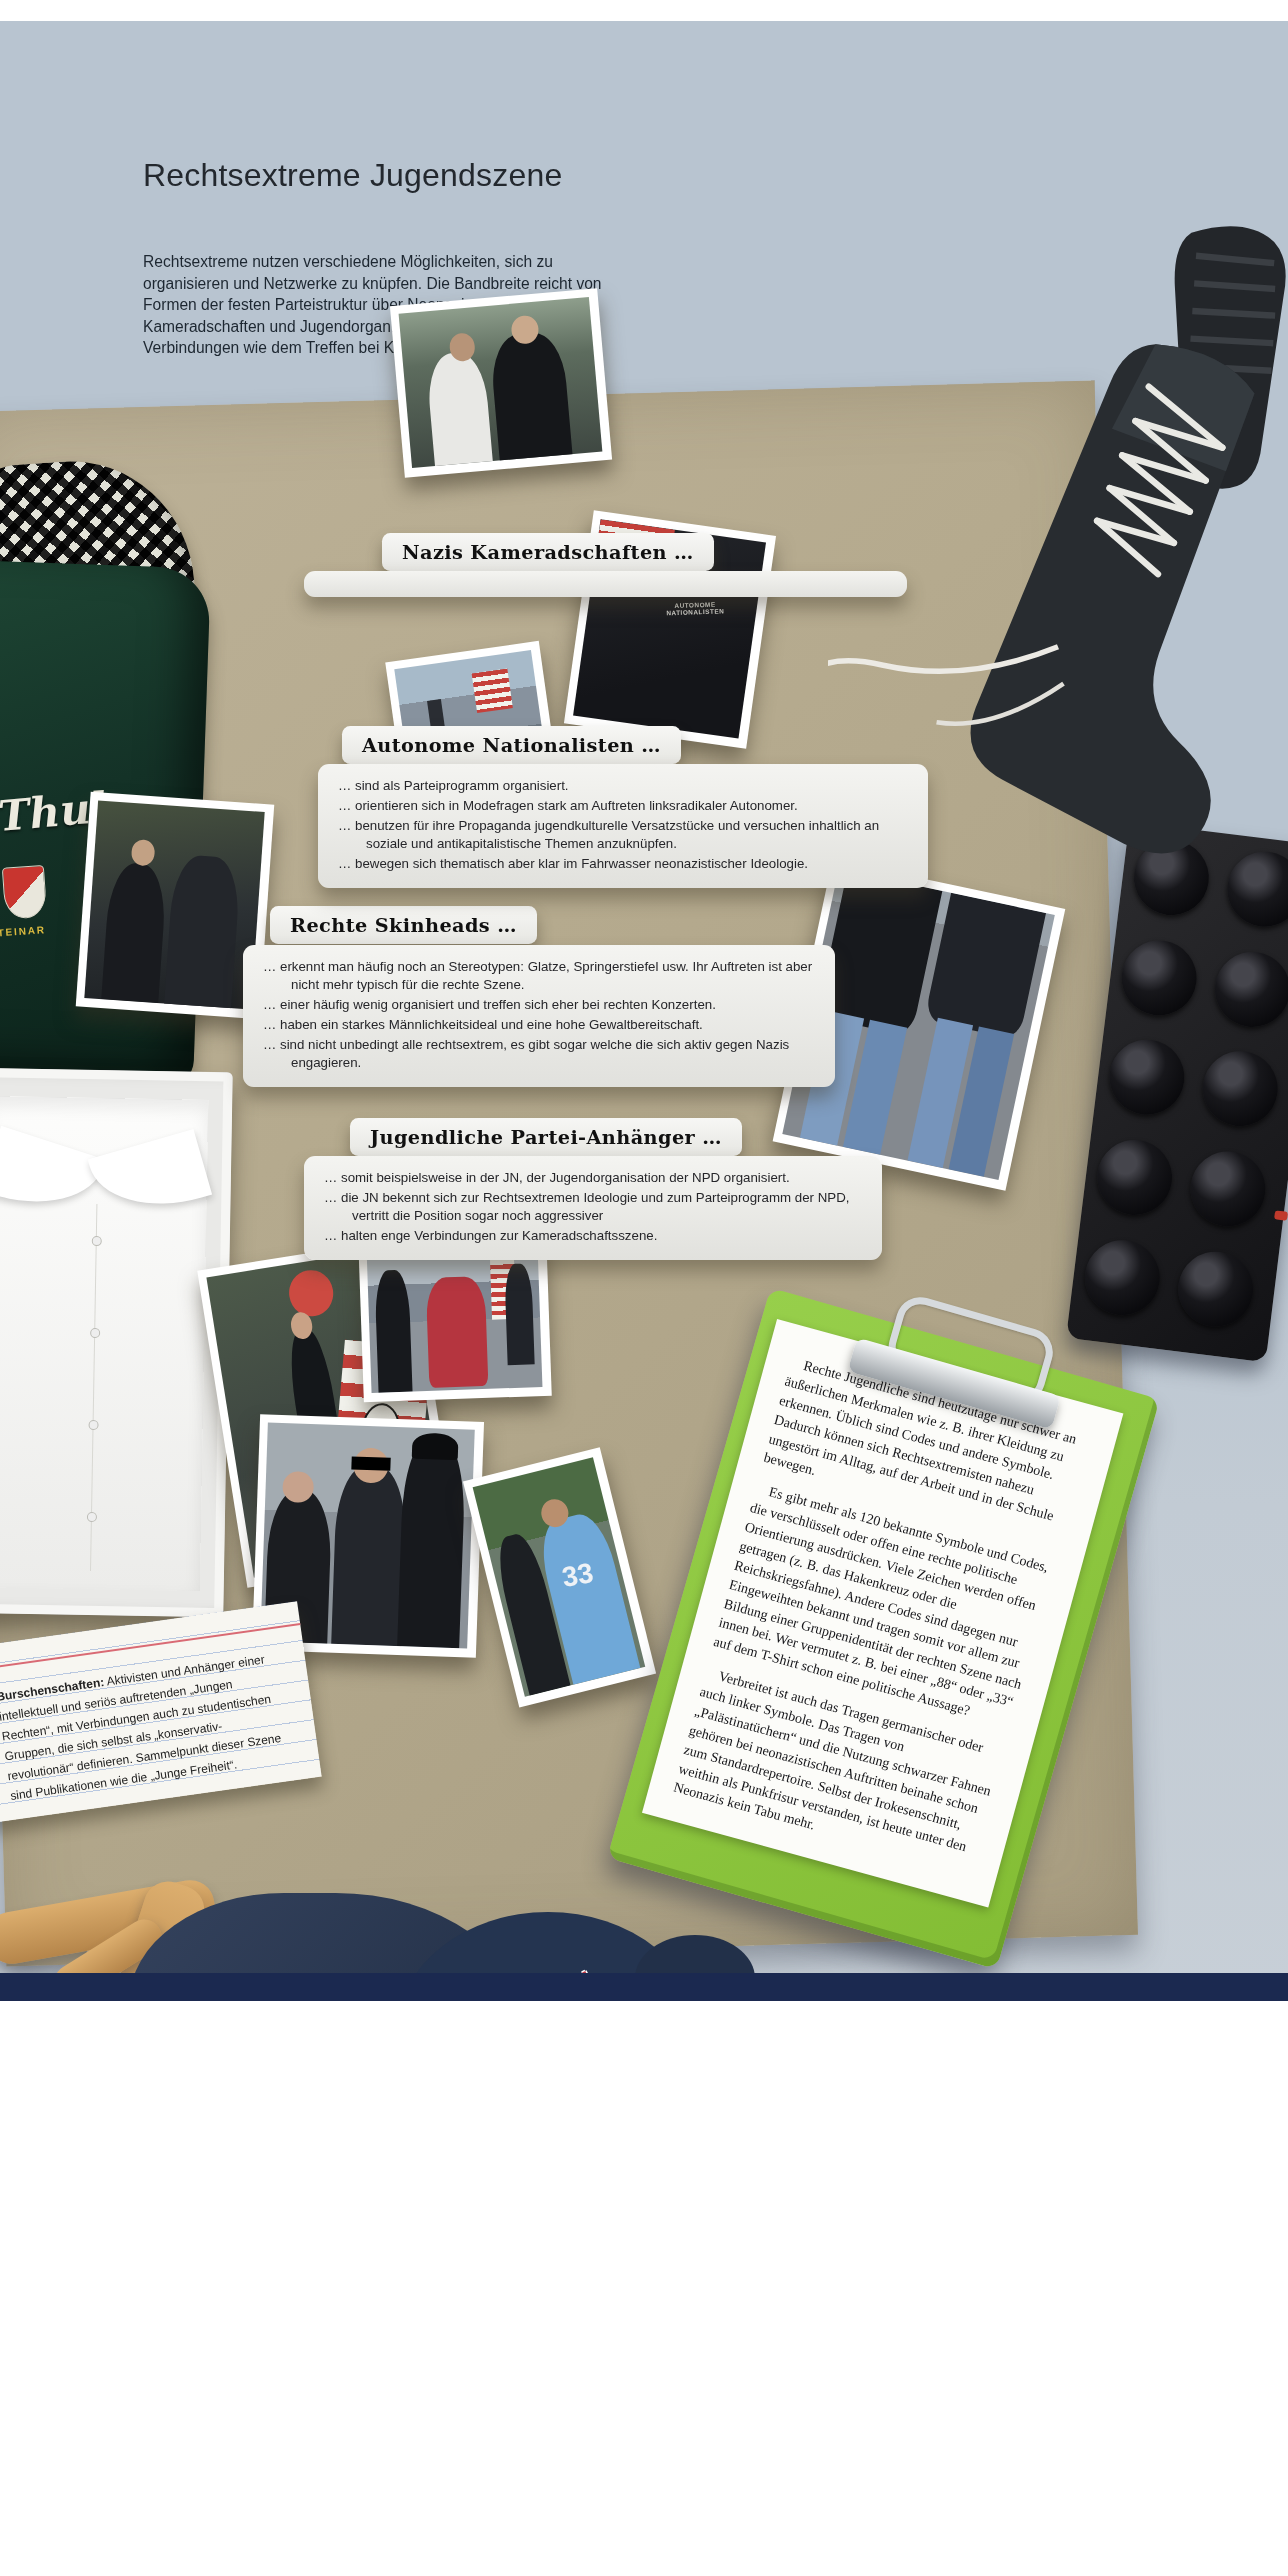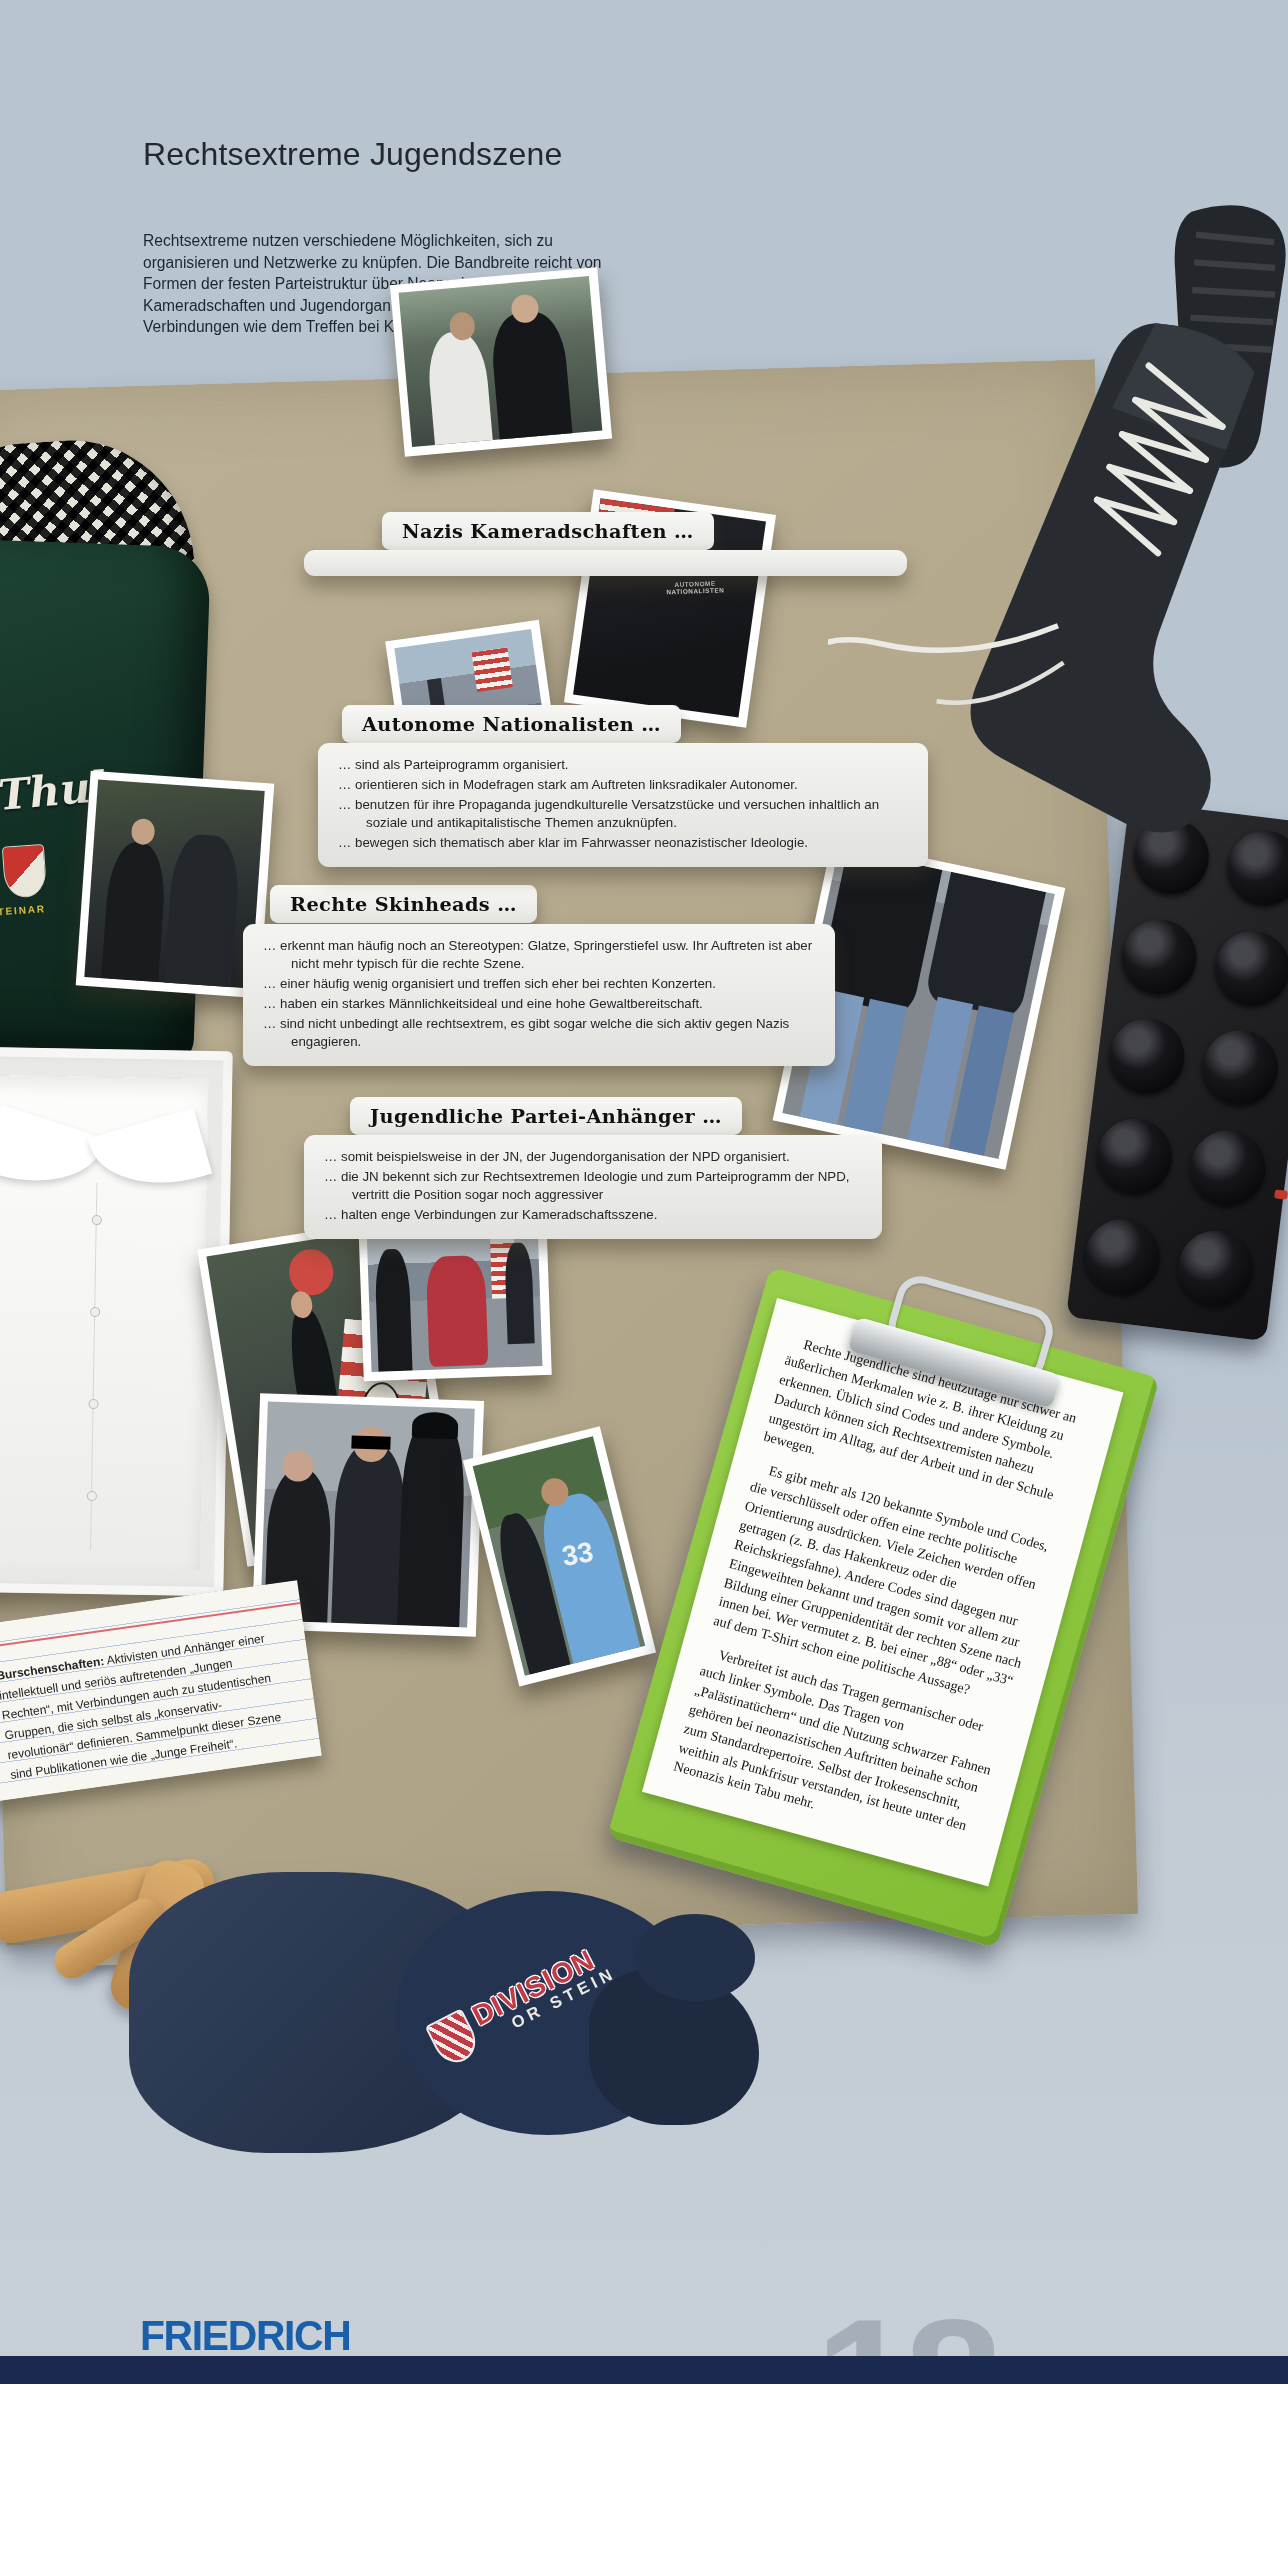--- a/index.html
+++ b/index.html
@@ -1,18 +1,18 @@
 <!DOCTYPE html>
 <html style="font-size:14.7px"><head>
 <meta charset="utf-8">
 <style>
   html,body{margin:0;padding:0;}
-  .canvas{position:relative;width:1288px;height:2384px;overflow:hidden;
+  .canvas{position:relative;width:1288px;height:1980px;overflow:hidden;
     background:linear-gradient(180deg,#b8c4d0 0%,#b8c4d0 55%,#c2cbd4 75%,#c7cfd7 100%);
-    font-family:"Liberation Sans",sans-serif;}
+    font-family:"Liberation Sans",sans-serif;margin-top:21px;}
   
   .page-title{position:absolute;left:143px;top:136px;font-size:32px;color:#23282e;letter-spacing:0.2px;}
   .intro{position:absolute;left:143px;top:230px;width:471px;font-size:15.6px;line-height:1.38;color:#1d2731;}
   
   .board{position:absolute;left:-37px;top:391px;width:1132px;height:1555px;z-index:1;
     transform:rotate(-1.6deg);transform-origin:top left;
     background:linear-gradient(140deg,#bcb197 0%,#b5aa8e 40%,#a99e82 100%);
     box-shadow:0 16.6px 28px rgba(40,45,60,.35), inset 0 0 74px rgba(90,80,55,.25);}
   .board-scrap{position:absolute;left:87px;top:1912px;width:331px;height:48px;z-index:1;
     transform:rotate(-2deg);background:#cfc4a8;box-shadow:0 5.5px 9.2px rgba(40,45,60,.3);}

